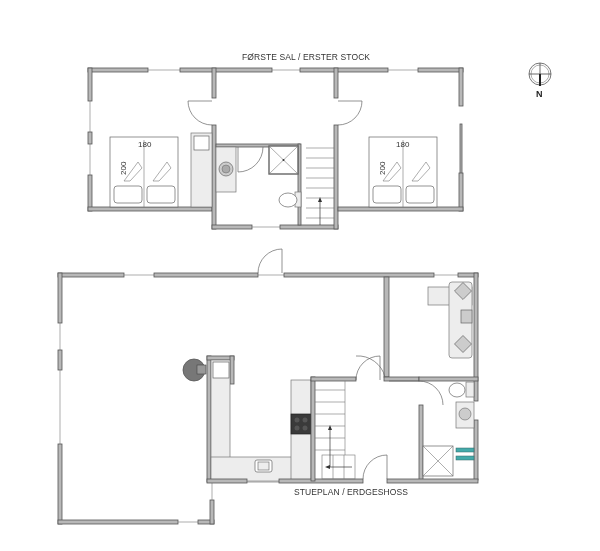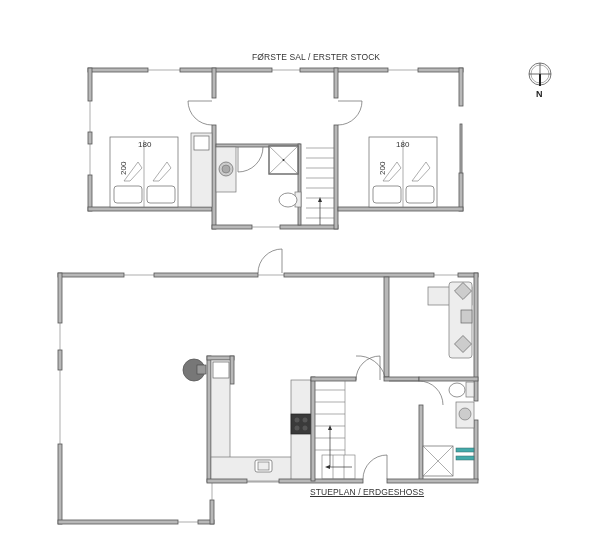--- a/index.html
+++ b/index.html
@@ -9,22 +9,22 @@
   .w{fill:#b8b8b8;stroke:#555;stroke-width:0.8;}
   .thin{fill:none;stroke:#777;stroke-width:0.6;}
   .door{fill:none;stroke:#666;stroke-width:0.7;}
   .fur{fill:#fff;stroke:#666;stroke-width:0.7;}
   .furg{fill:#ededed;stroke:#777;stroke-width:0.7;}
   .txt{font-family:"Liberation Sans",sans-serif;font-size:8px;fill:#333;}
 </style>
 </head>
 <body>
 
-<div class="label" style="left:252px;top:52px;">FØRSTE SAL / ERSTER STOCK</div>
-<div class="label" style="left:310px;top:487px;text-decoration:underline;">STUEPLAN / ERDGESHOSS</div>
+<div class="label" style="left:242px;top:52px;">FØRSTE SAL / ERSTER STOCK</div>
+<div class="label" style="left:294px;top:487px;">STUEPLAN / ERDGESHOSS</div>
 
 <svg width="600" height="551" viewBox="0 0 600 551">
 
   <g>
 
     <rect class="w" x="88" y="68" width="60" height="4"></rect>
     <line class="thin" x1="148" y1="70" x2="180" y2="70"></line>
     <rect class="w" x="180" y="68" width="92" height="4"></rect>
     <line class="thin" x1="272" y1="70" x2="300" y2="70"></line>
     <rect class="w" x="300" y="68" width="88" height="4"></rect>

